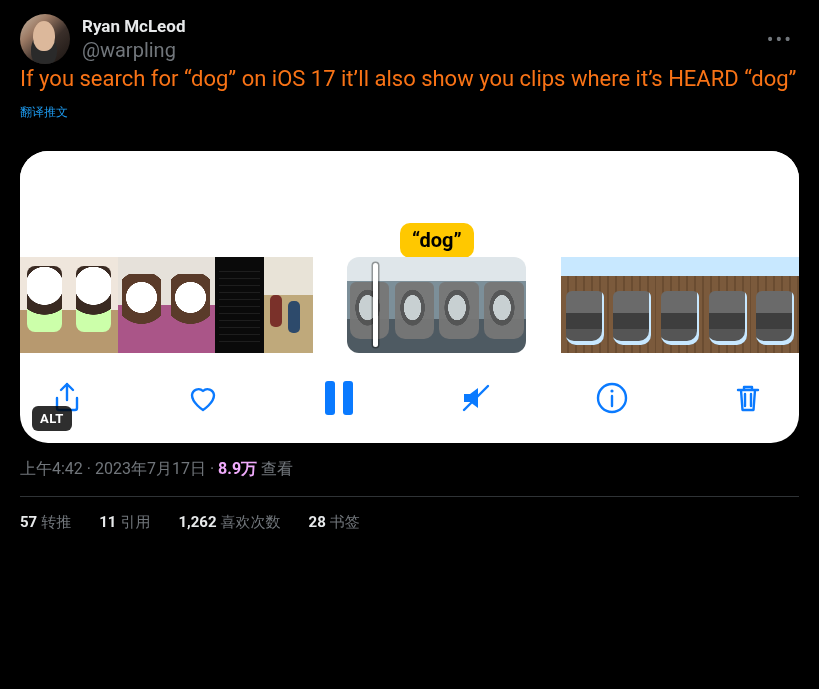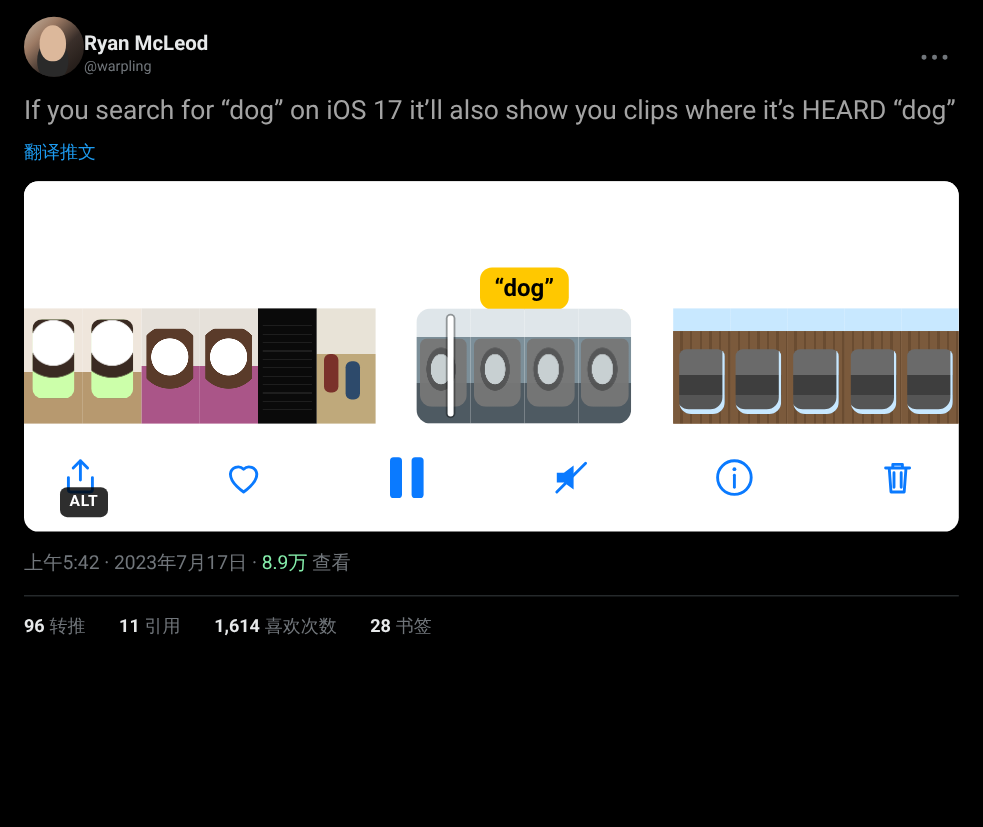--- a/index.html
+++ b/index.html
@@ -1,28 +1,28 @@
 <!DOCTYPE html>
 <html><head>
 <meta charset="utf-8">
 <style>
   * { box-sizing: border-box; margin: 0; padding: 0; }
   html, body { width: 819px; height: 689px; background: #000; color: #e7e9ea; font-family: -apple-system, BlinkMacSystemFont, "Segoe UI", Roboto, Helvetica, Arial, sans-serif; overflow: hidden; }
   .tweet { padding: 14px 20px 0 20px; width: 819px; }
-  .head-row { display: flex; align-items: flex-end; gap: 0; }
+  .head-row { display: flex; align-items: center; gap: 12px; }
   .avatar { width: 50px; height: 50px; border-radius: 50%; background: linear-gradient(135deg,#c8b9a6 0%, #9c7a64 30%, #3a2f2a 60%, #1a1411 100%); flex: 0 0 50px; position: relative; overflow: hidden; }
   .avatar::after { content:""; position:absolute; left:13px; top:7px; width:22px; height:30px; background:#dcb89b; border-radius:50% 50% 45% 45%; box-shadow: 0 14px 0 2px #2a2a2a; }
   .name-col { display:flex; flex-direction:column; line-height:1.3; flex:1; }
   .display-name { font-size:17px; font-weight:700; color:#e7e9ea; }
-  .handle { font-size:12px; color:#71767b; }
+  .handle { font-size:20px; color:#71767b; }
   .more { color:#71767b; font-size:20px; letter-spacing:2px; padding:4px 6px; border-radius:50%; cursor:pointer; }
-  .tweet-text { margin-top:14px; font-size:22px; line-height:1.35; color:#a3a3a3; }
-  .translate { display:inline-block; margin-top:10px; font-size:15px; color:#1d9bf0; cursor:pointer; }
+  .tweet-text { font-size:22px; line-height:1.35; color:#f97316; }
+  .translate { display:inline-block; margin-top:10px; font-size:12px; color:#1d9bf0; cursor:pointer; }
 
-  .media { margin-top:14px; width:779px; background:#fff; border-radius:12px; overflow:hidden; position:relative; }
+  .media { margin-top:30px; width:779px; background:#fff; border-radius:28px; overflow:hidden; position:relative; }
   .media-top { height:106px; background:#fff; position:relative; }
   .dog-chip { position:absolute; left:380px; top:72px; background:#ffc800; color:#000; font-weight:700; font-size:20px; padding:5px 12px 6px; border-radius:10px; }
   .tick { position:absolute; left:485px; top:107px; width:14px; height:6px; background:#ffc800; border-radius:1px; }
 
   .strip { height:96px; background:#fff; display:flex; align-items:stretch; }
   .clip-group { display:flex; gap:0; height:96px; }
   .gap-lg { width:40px; }
   .clip { height:96px; background:#888; }
   .cg1 .clip { width:48.75px; }
   .cg2 { position:relative; border-radius:12px; overflow:hidden; }
@@ -44,24 +44,24 @@
   .c-deck { background:linear-gradient(#c8e8ff 0 20%, #8a6746 20% 100%); position:relative; }
   .c-deck::before { content:""; position:absolute; inset:20% 0 0 0; background:repeating-linear-gradient(90deg,#7b5a3c 0 6px,#6a4c31 6px 8px); }
   .c-deck::after { content:""; position:absolute; left:10%; right:10%; top:36%; bottom:8%; background:linear-gradient(#6a6a6a 0 40%, #3e3e3e 40% 70%, #555 70% 100%); border-radius:6px 6px 10px 10px; box-shadow: -2px -4px 0 0 #c8e8ff inset; }
 
   .toolbar { height:90px; display:flex; align-items:center; justify-content:space-between; padding:0 28px 0 24px; }
   .tb-btn { width:46px; height:46px; color:#0a7aff; display:flex; align-items:center; justify-content:center; cursor:pointer; }
   .tb-btn svg { width:36px; height:36px; stroke:#0a7aff; fill:none; stroke-width:2.4; stroke-linecap:round; stroke-linejoin:round; }
   .pause { display:flex; gap:8px; }
   .pause span { width:10px; height:34px; background:#0a7aff; border-radius:3px; }
 
-  .alt-badge { position:absolute; left:30px; bottom:12px; background:rgba(0,0,0,0.82); color:#fff; font-size:13px; font-weight:700; padding:5px 8px; border-radius:6px; letter-spacing:.5px; }
+  .alt-badge { position:absolute; left:12px; bottom:12px; background:rgba(0,0,0,0.82); color:#fff; font-size:13px; font-weight:700; padding:5px 8px; border-radius:6px; letter-spacing:.5px; }
 
   .meta { margin-top:16px; font-size:16px; color:#71767b; }
-  .meta .views-num { color:#86efac; font-weight:400; }
+  .meta .views-num { color:#f0abfc; font-weight:700; }
   .divider { border:none; border-top:1px solid #2f3336; margin-top:16px; }
   .stats { display:flex; gap:28px; padding:16px 0 0 0; font-size:15px; color:#71767b; }
   .stats .n { color:#e7e9ea; font-weight:700; margin-right:4px; }
   .stat { cursor:pointer; }
 </style>
 </head>
 <body>
 
 <div class="tweet">
 
@@ -146,25 +146,25 @@
             <path d="M8 10h20M14 10V7h8v3M11 10l1.5 20h11L25 10"></path>
             <path d="M15 14v12M21 14v12"></path>
           </svg>
       </div>
     </div>
 
     <div class="alt-badge">ALT</div>
   </div>
 
   <div class="meta">
-    <span>上午5:42</span><span> · </span><span>2023年7月17日</span><span> · </span><span class="views-num">8.9万</span><span> 查看</span>
+    <span>上午4:42</span><span> · </span><span>2023年7月17日</span><span> · </span><span class="views-num">8.9万</span><span> 查看</span>
   </div>
 
   <hr class="divider">
 
   <div class="stats">
-    <span class="stat"><span class="n">96</span><span>转推</span></span>
+    <span class="stat"><span class="n">57</span><span>转推</span></span>
     <span class="stat"><span class="n">11</span><span>引用</span></span>
-    <span class="stat"><span class="n">1,614</span><span>喜欢次数</span></span>
+    <span class="stat"><span class="n">1,262</span><span>喜欢次数</span></span>
     <span class="stat"><span class="n">28</span><span>书签</span></span>
   </div>
 
 </div>
 
 </body></html>

